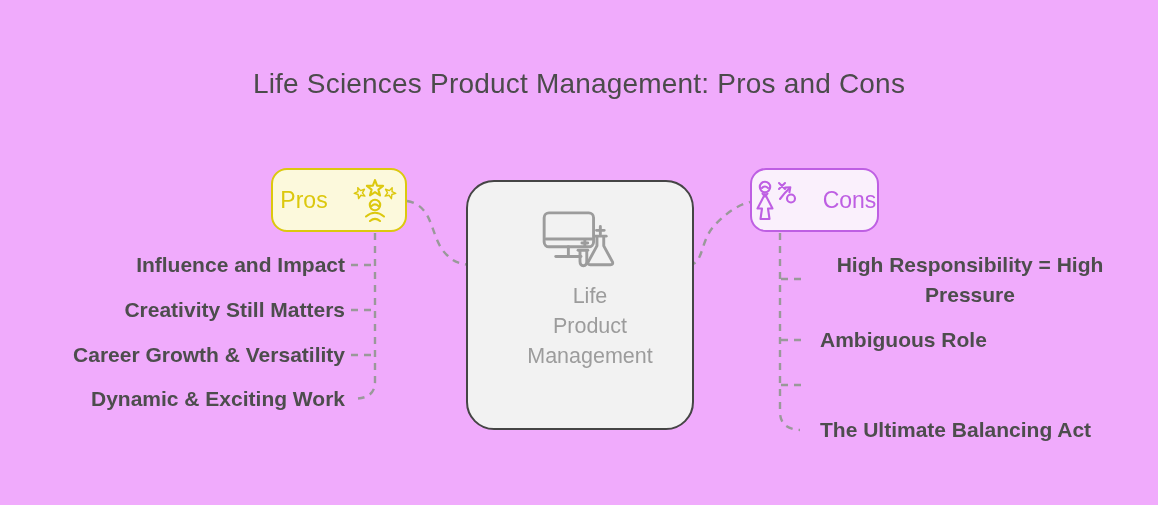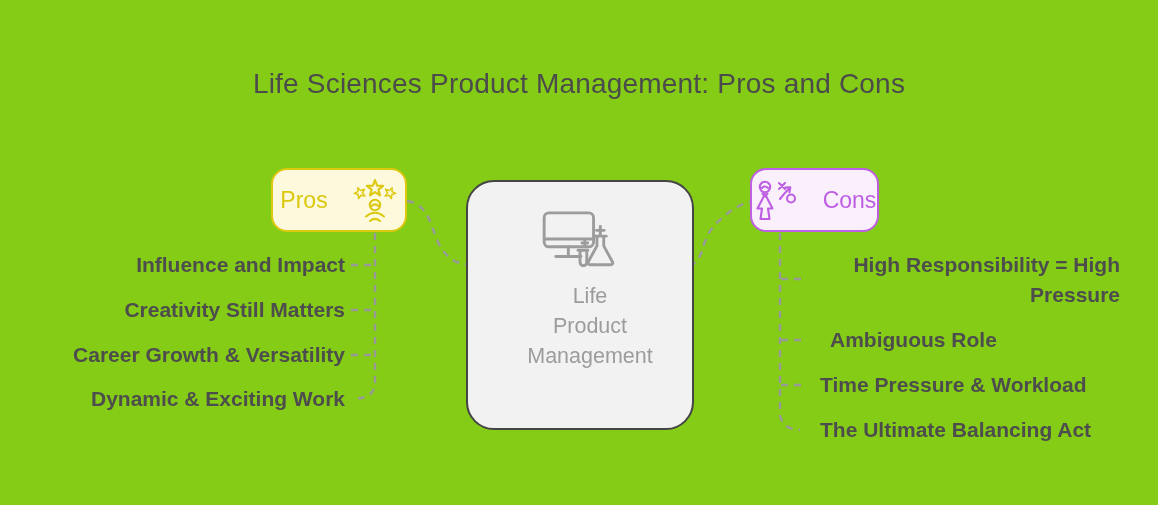--- a/index.html
+++ b/index.html
@@ -4,21 +4,21 @@
 <style>
   :root{
     --title-text:#4b4b4b; --item-text:#4d4d4d;
     --pros-accent:#dcc80e; --pros-bg:#fcf9dc;
     --cons-accent:#be5fe3; --cons-bg:#faf0fc;
     --center-border:#454545; --center-bg:#f2f2f2; --center-text:#9c9c9c;
     --connector:#999999;
   }
   *{margin:0;padding:0;box-sizing:border-box;}
   body{background:#ffffff;font-family:"Liberation Sans","DejaVu Sans",sans-serif;}
-  .canvas{position:relative;width:1158px;height:505px;background:#84cc16;overflow:hidden;}
+  .canvas{position:relative;width:1158px;height:505px;background:#f0abfc;overflow:hidden;}
 
   .title{
     position:absolute;top:68px;left:0;width:100%;
     text-align:center;font-size:28px;font-weight:400;
     color:var(--title-text);letter-spacing:.2px;
   }
 
   .connectors{position:absolute;left:0;top:0;width:1158px;height:505px;pointer-events:none;}
   .connectors path{fill:none;stroke:var(--connector);stroke-width:2.4;stroke-dasharray:7 6;}
 
@@ -46,22 +46,22 @@
   }
   .center-label span{display:block;margin-left:20px;}
 
   .list-item{
     position:absolute;color:var(--item-text);font-size:21px;line-height:30px;
     white-space:nowrap;font-weight:700;
   }
   .pro-item{right:813px;text-align:right;}
   .pro-item.p0{top:250px;} .pro-item.p1{top:295px;} .pro-item.p2{top:340px;} .pro-item.p3{top:384px;}
   .con-item{left:820px;text-align:left;}
-  .con-item.c0{top:250px;width:300px;white-space:normal;text-align:right;}
-  .con-item.c1{top:325px;margin-left:10px;} .con-item.c2{top:370px;} .con-item.c3{top:415px;}
+  .con-item.c0{top:250px;width:300px;white-space:normal;text-align:center;}
+  .con-item.c1{top:325px;} .con-item.c2{top:370px;} .con-item.c3{top:415px;}
 
   .icon-stroke{fill:none;stroke:currentColor;stroke-linecap:round;stroke-linejoin:round;}
 </style>
 </head>
 <body>
 
 <div class="canvas">
 
   <h1 class="title">Life Sciences Product Management: Pros and Cons</h1>
 
@@ -137,16 +137,15 @@
     </div>
   </div>
 
   <div class="list-item pro-item p0">Influence and Impact</div>
   <div class="list-item pro-item p1">Creativity Still Matters</div>
   <div class="list-item pro-item p2">Career Growth &amp; Versatility</div>
   <div class="list-item pro-item p3">Dynamic &amp; Exciting Work</div>
 
   <div class="list-item con-item c0">High Responsibility = High Pressure</div>
   <div class="list-item con-item c1">Ambiguous Role</div>
-  <div class="list-item con-item c2">Time Pressure &amp; Workload</div>
   <div class="list-item con-item c3">The Ultimate Balancing Act</div>
 
 </div>
 
 </body></html>

